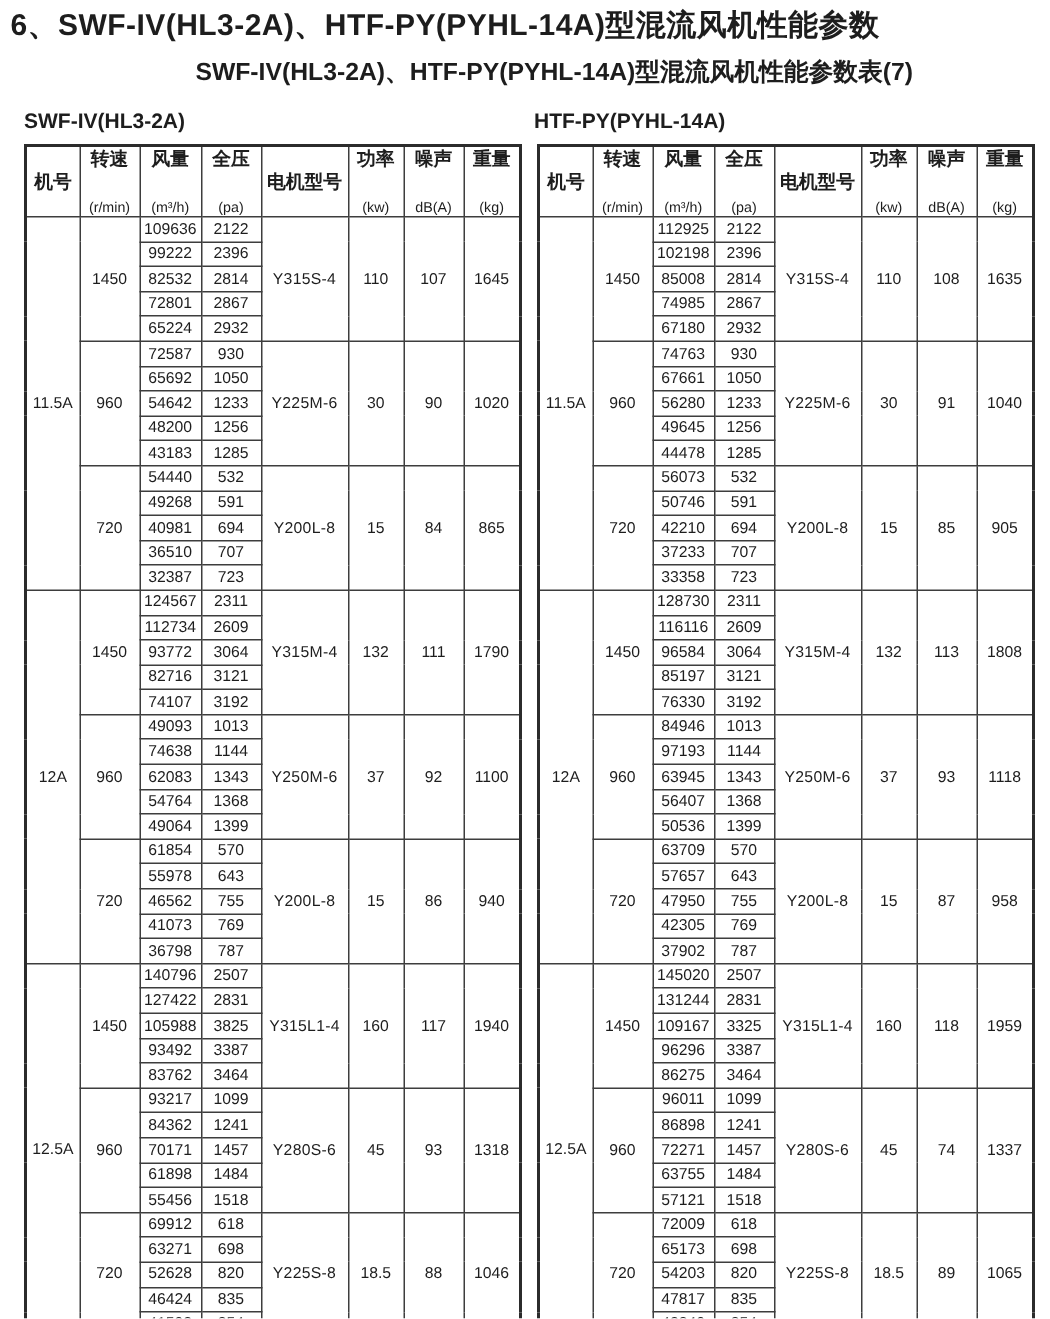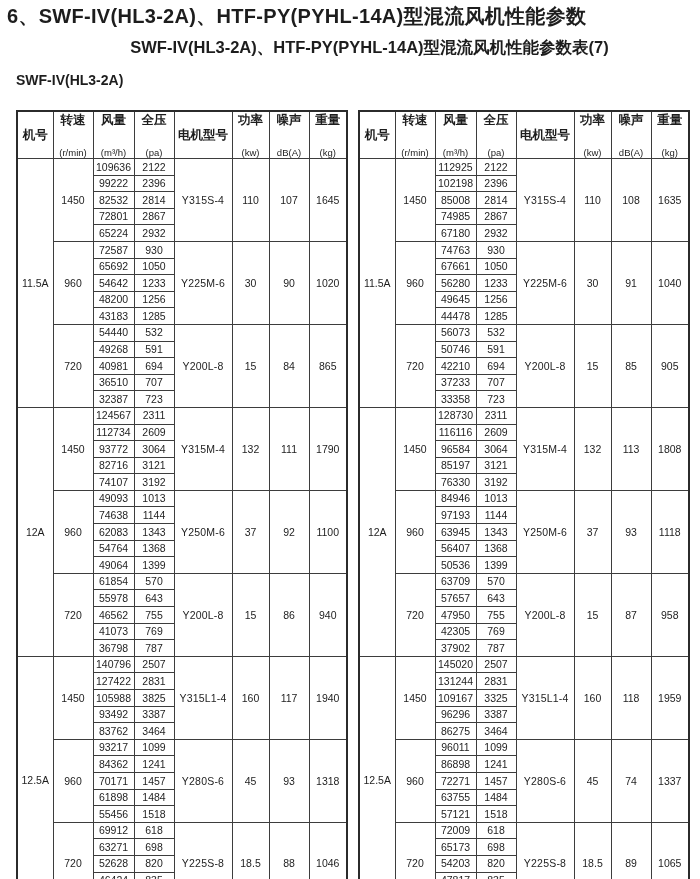--- a/index.html
+++ b/index.html
@@ -10,21 +10,21 @@
   }
   .doc-title {
     padding:3px 16px 0 7px; font-size:20px; font-weight:bold;
     letter-spacing:0.3px; white-space:nowrap;
   }
   .doc-subtitle {
     margin-top:7px; text-align:center; font-size:16.5px; font-weight:bold;
     white-space:nowrap;
     margin-left:39px;
   }
-  .captions-row { display:flex; margin:13px 0 22px 16px; }
+  .captions-row { display:flex; margin:13px 0 8px 16px; }
   .table-caption { width:340px; font-size:14px; font-weight:bold; white-space:nowrap; }
   .table-caption.second { margin-left:0; }
   .tables-row { display:flex; margin-left:16px; gap:10px; align-items:flex-start; }
   table.fan-table {
     width:330px; border-collapse:collapse; table-layout:fixed;
     border:2px solid #2b2b2b;
   }
   table.fan-table th, table.fan-table td {
     border:1px solid #3d3d3d; text-align:center; vertical-align:middle;
     padding:0; overflow:hidden; white-space:nowrap;
@@ -36,20 +36,21 @@
 </style>
 </head>
 <body>
 
 <div class="page">
   <div class="doc-title">6、SWF-IV(HL3-2A)、HTF-PY(PYHL-14A)型混流风机性能参数</div>
   <div class="doc-subtitle">SWF-IV(HL3-2A)、HTF-PY(PYHL-14A)型混流风机性能参数表(7)</div>
 
   <div class="captions-row">
     <div class="table-caption">SWF-IV(HL3-2A)</div>
+    <div class="table-caption second">HTF-PY(PYHL-14A)</div>
   </div>
 
   <div class="tables-row">
     <table class="fan-table" id="table-0">
         <colgroup>
           <col style="width: 36px;">
           <col style="width: 40px;">
           <col style="width: 41px;">
           <col style="width: 40px;">
           <col style="width: 58px;">

